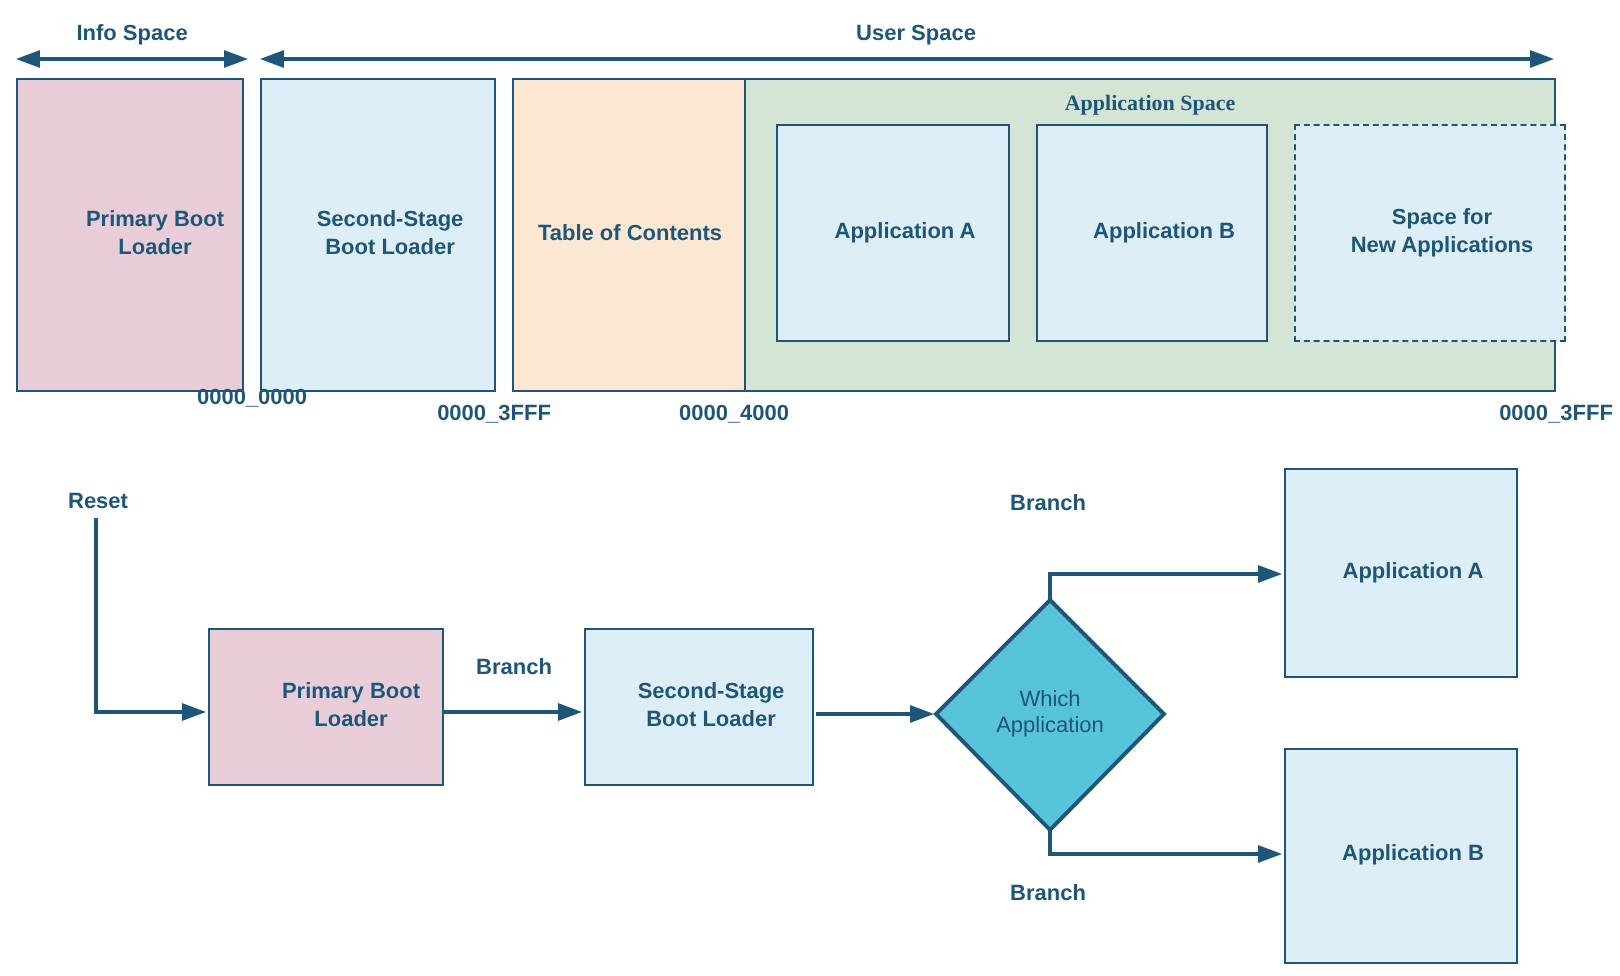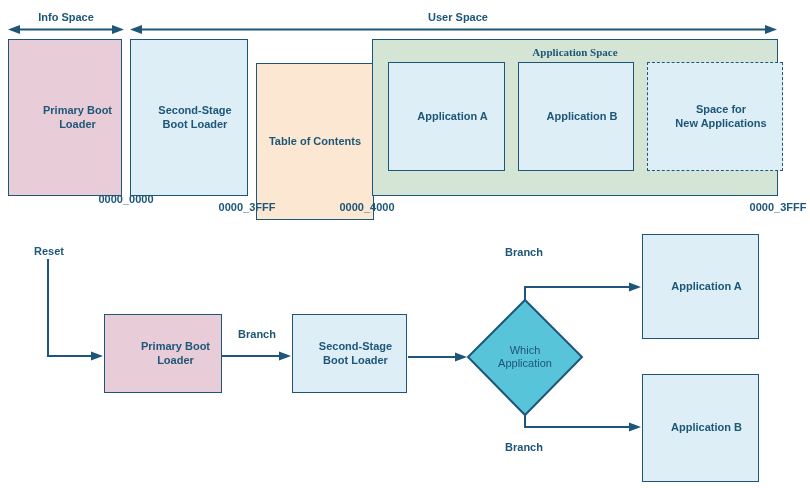--- a/index.html
+++ b/index.html
@@ -73,21 +73,21 @@
     </div>
   </div>
 
   <div class="box lblue" style="left:130px;top:39px;width:118px;height:157px;">
     <div class="lbl">
       <span>Second-Stage</span>
       <span>Boot Loader</span>
     </div>
   </div>
 
-  <div class="box orange" style="left:256px;top:39px;width:118px;height:157px;margin-top:24px;">
+  <div class="box orange" style="left:256px;top:39px;width:118px;height:157px;">
     <div class="lbl">
       <span>Table of Contents</span>
     </div>
   </div>
 
   <div class="greenbox" style="left:372px;top:39px;width:406px;height:157px;">
     <div class="space-title">Application Space</div>
 
     <div class="box lblue" style="left:15px;top:22px;width:117px;height:109px;">
       <div class="lbl">

